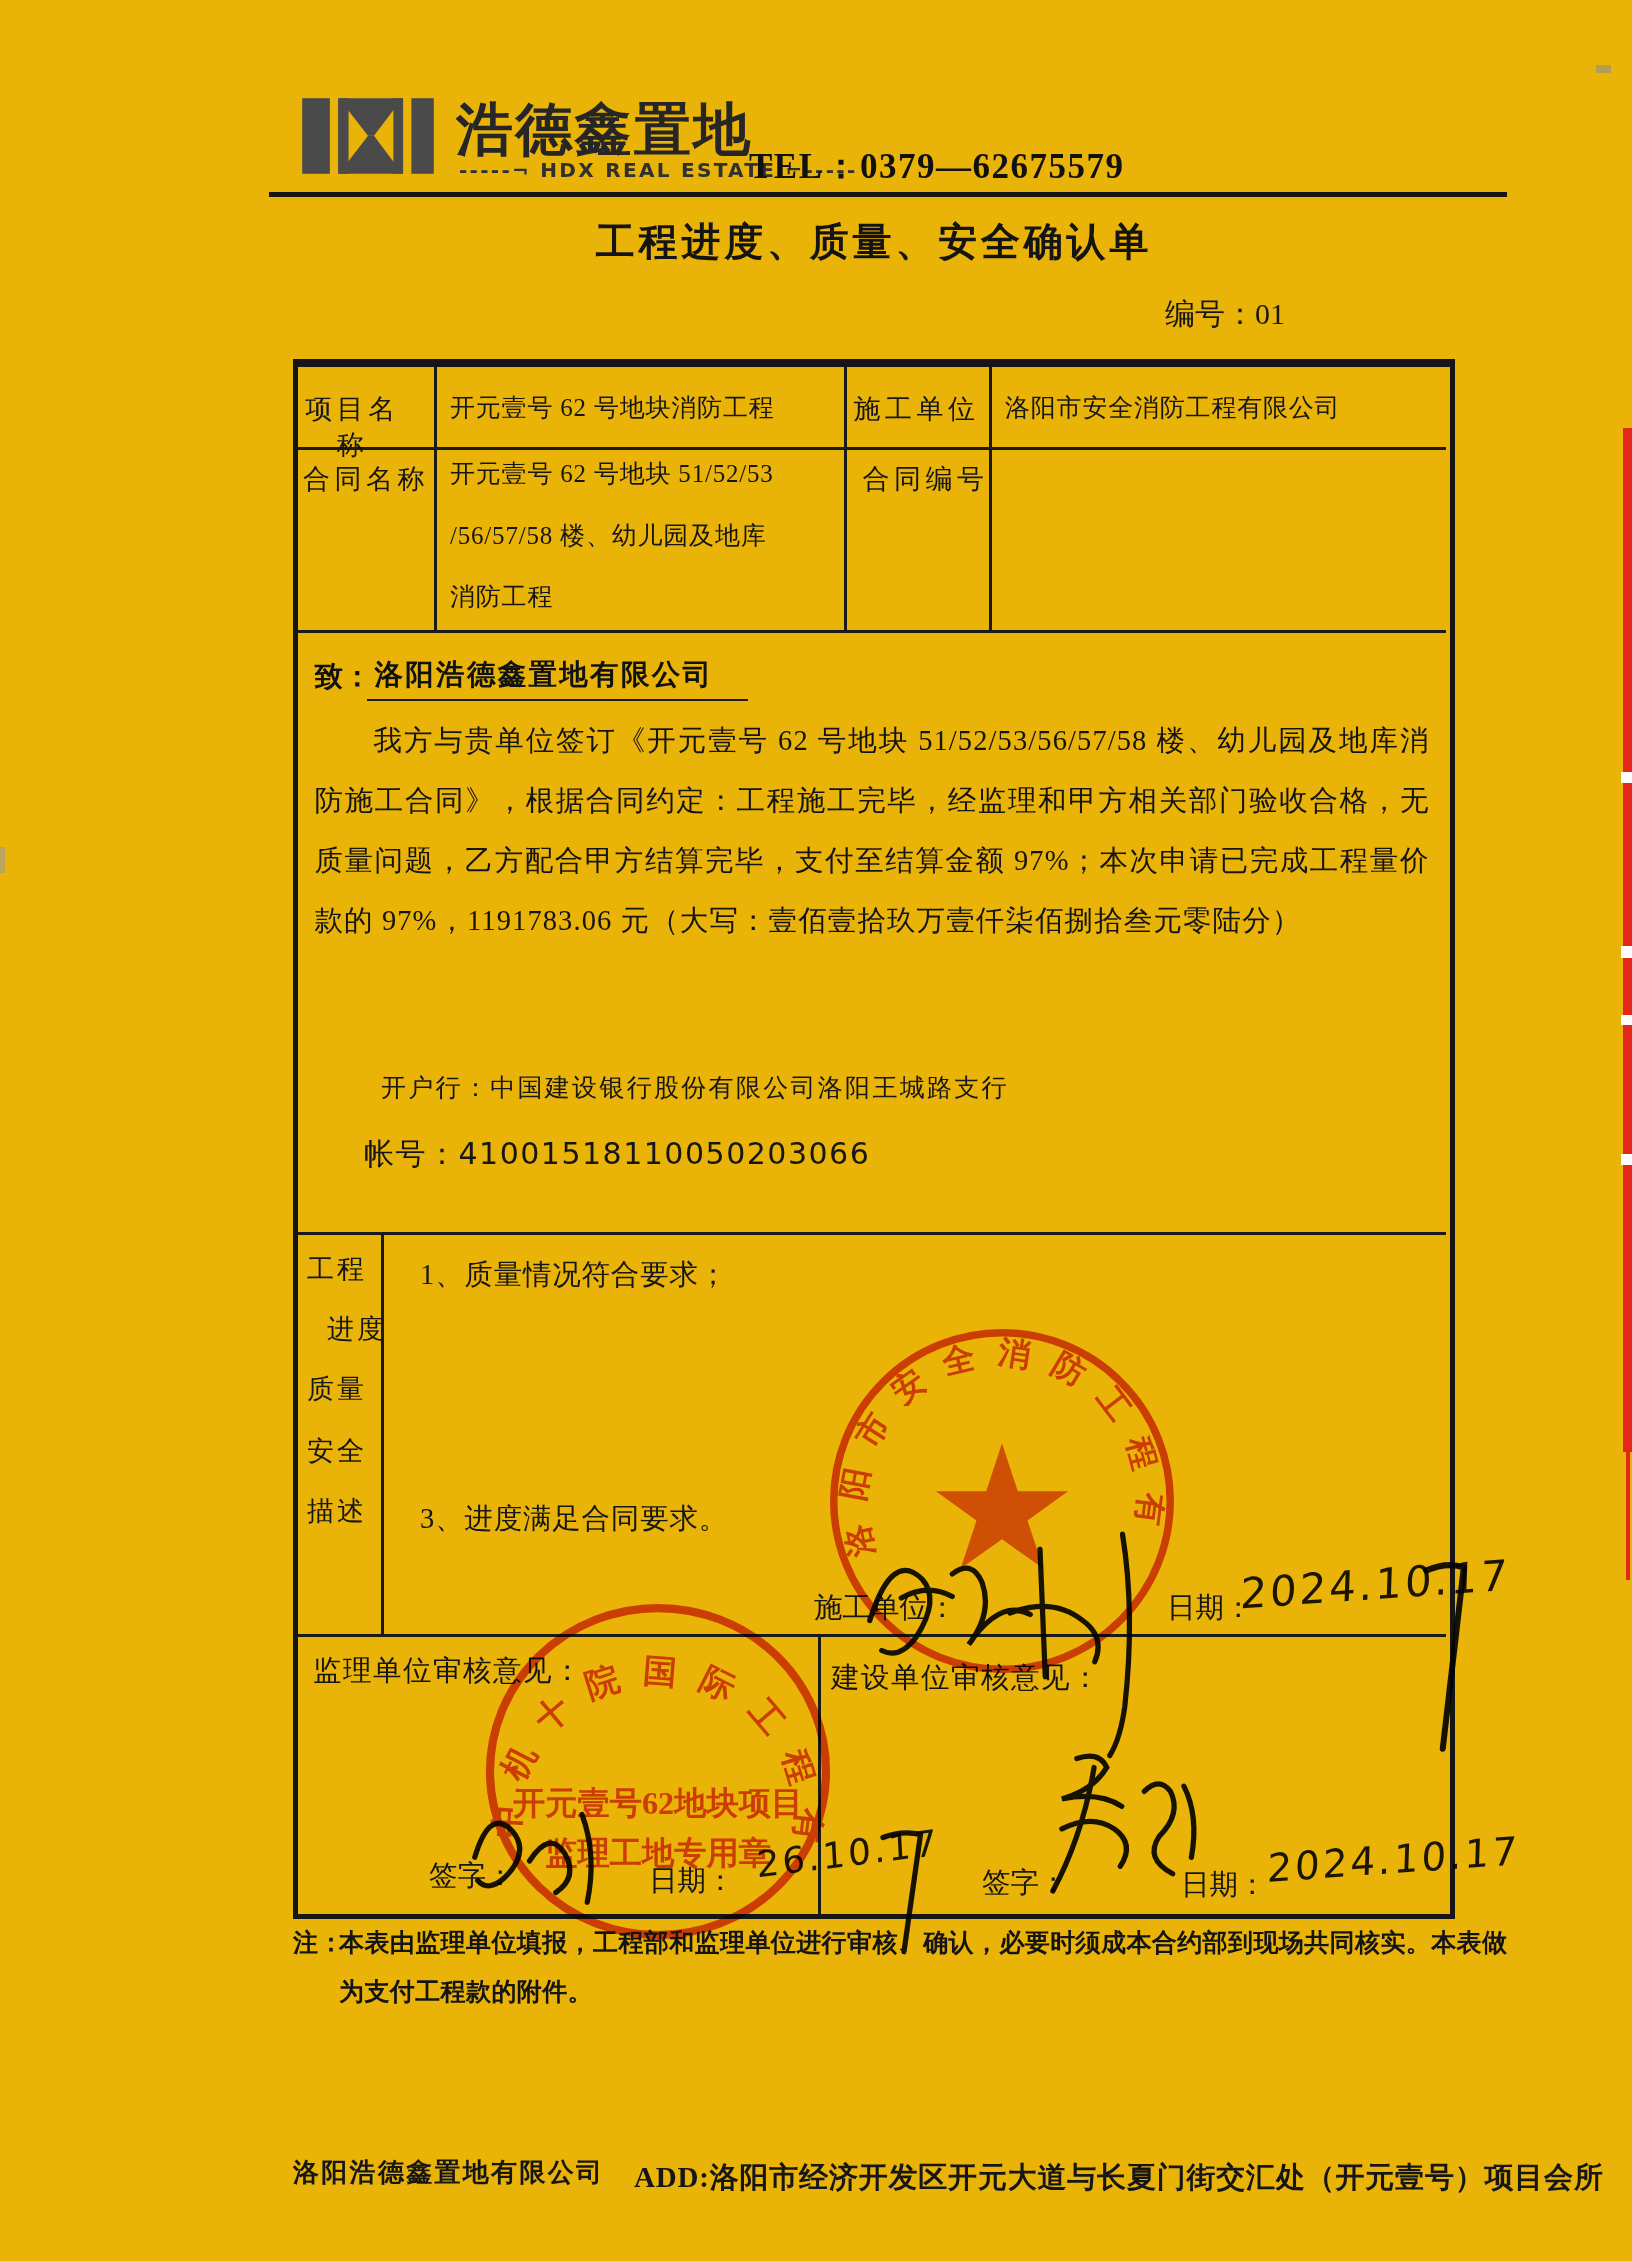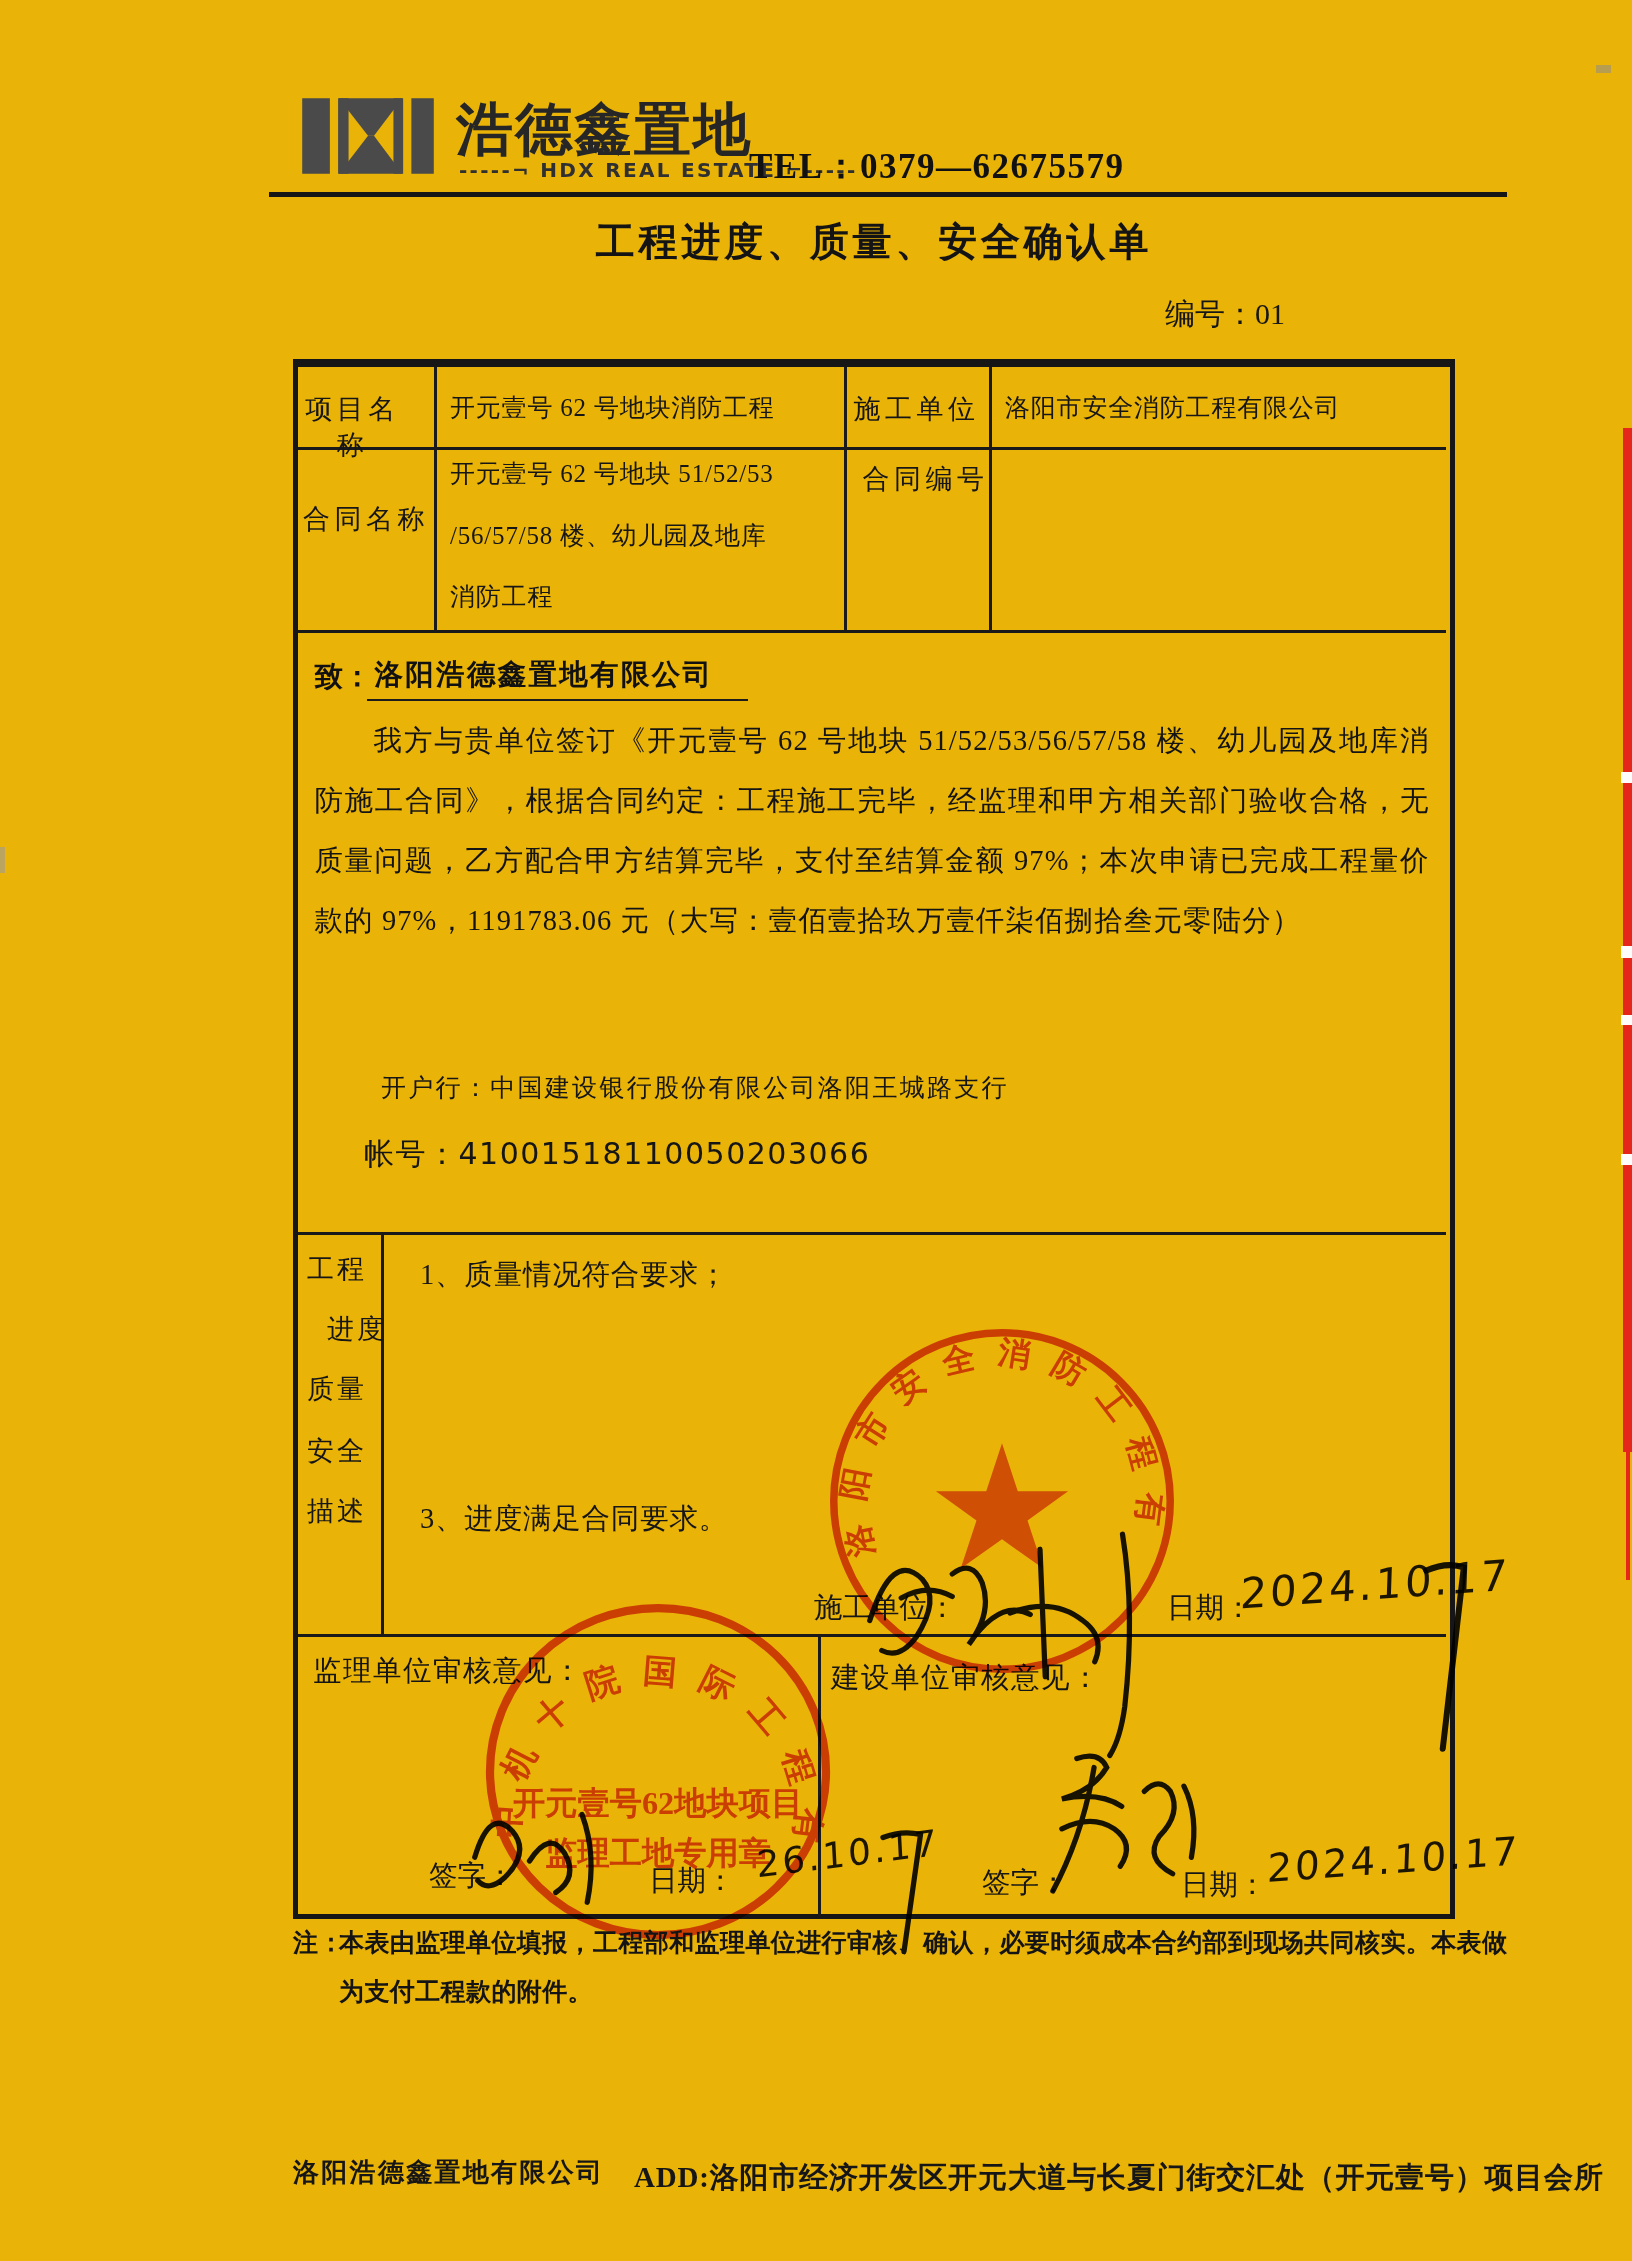--- a/index.html
+++ b/index.html
@@ -68,21 +68,21 @@
     <div class="abs vline" style="left:546px;top:0;height:263px;"></div>
     <div class="abs vline" style="left:691px;top:0;height:263px;"></div>
     <div class="abs vline" style="left:83px;top:865px;height:402px;"></div>
     <div class="abs vline" style="left:520px;top:1267px;height:282px;"></div>
 
     <div class="abs cell-label" style="left:0;top:24px;width:109px;">项目名称</div>
     <div class="abs cell-text" style="left:152px;top:24px;width:390px;">开元壹号 62 号地块消防工程</div>
     <div class="abs cell-label" style="left:546px;top:24px;width:145px;">施工单位</div>
     <div class="abs cell-text" style="left:707px;top:24px;width:439px;">洛阳市安全消防工程有限公司</div>
 
-    <div class="abs cell-label" style="left:0;top:94px;width:136px;margin-top:40px;">合同名称</div>
+    <div class="abs cell-label" style="left:0;top:94px;width:136px;">合同名称</div>
     <div class="abs cell-text" style="left:152px;top:90px;width:390px;">开元壹号 62 号地块 51/52/53</div>
     <div class="abs cell-text" style="left:152px;top:152px;width:390px;">/56/57/58 楼、幼儿园及地库</div>
     <div class="abs cell-text" style="left:152px;top:213px;width:390px;">消防工程</div>
     <div class="abs cell-label" style="left:546px;top:94px;width:163px;">合同编号</div>
 
     <div class="abs to-label" style="left:16.5px;top:291px;">致：</div>
     <div class="abs to-company" style="left:69px;top:289px;">洛阳浩德鑫置地有限公司</div>
     <div class="abs body-par" style="left:16.5px;top:344px;width:1115px;">我方与贵单位签订《开元壹号 62 号地块 51/52/53/56/57/58 楼、幼儿园及地库消防施工合同》，根据合同约定：工程施工完毕，经监理和甲方相关部门验收合格，无质量问题，乙方配合甲方结算完毕，支付至结算金额 97%；本次申请已完成工程量价款的 97%，1191783.06 元（大写：壹佰壹拾玖万壹仟柒佰捌拾叁元零陆分）</div>
     <div class="abs cell-text" style="left:83px;top:704px;letter-spacing:2.3px;">开户行：中国建设银行股份有限公司洛阳王城路支行</div>
     <div class="abs cell-text" style="left:66px;top:767px;letter-spacing:1.5px;font-family:'DejaVu Sans',sans-serif;font-size:30px;">帐号：41001518110050203066</div>

